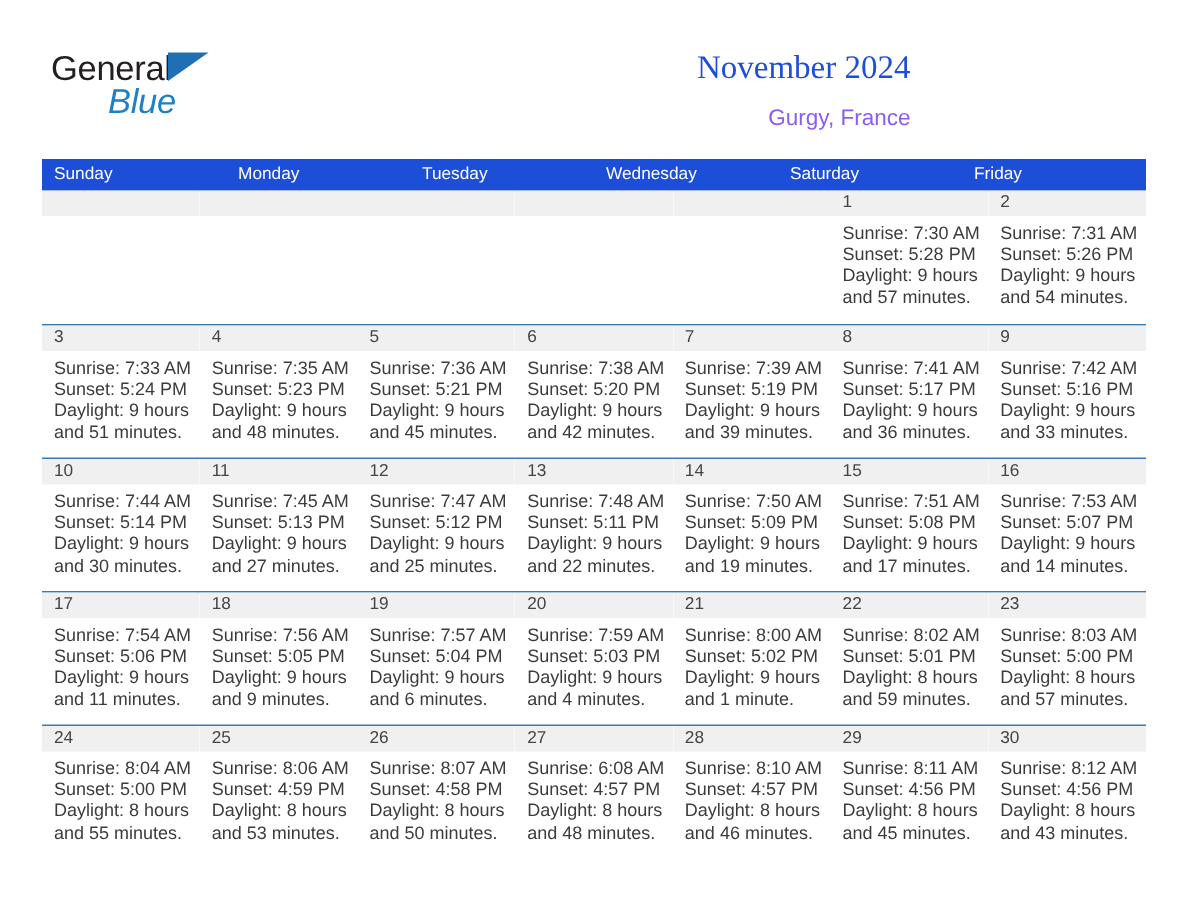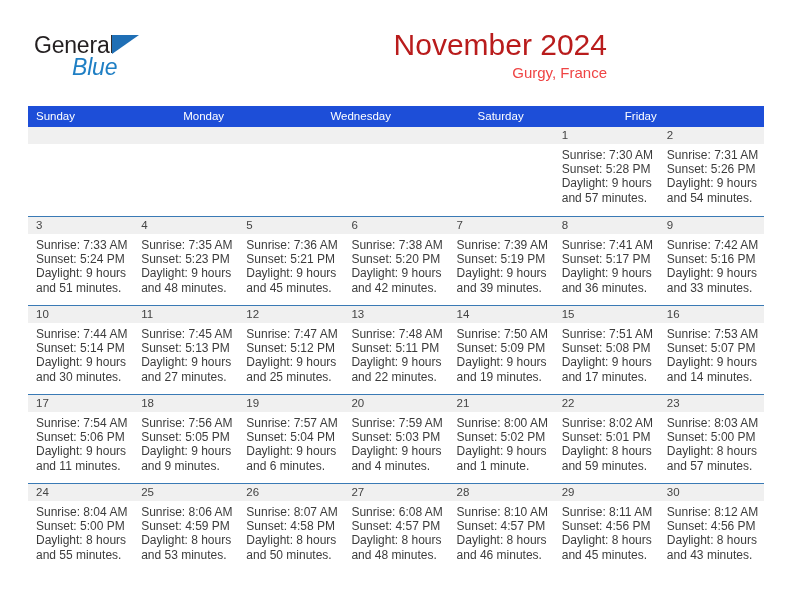--- a/index.html
+++ b/index.html
@@ -64,30 +64,32 @@
     font-style: italic;
   }
 
   .title-block {
     position: absolute;
     right: 0px;
     top: 0px;
     text-align: right;
   }
   .month-title {
-    font-size: 30px;
-    color: #b91c1c;
+    font-size: 22px;
+    color: #1d4ed8;
     line-height: 34px;
     font-weight: normal;
     white-space: nowrap;
+    font-family: Liberation Serif, serif;
   }
   .location {
     font-size: 15px;
-    color: #ef4444;
+    color: #8b5cf6;
     line-height: 22px;
+    margin-top: 6px;
     white-space: nowrap;
   }
 
   
   .calendar {
     position: absolute;
     left: 28px;
     top: 106px;
     width: 736px;
   }
@@ -162,20 +164,21 @@
       <div class="location">Gurgy, France</div>
     </div>
 
   </div>
 
   <div class="calendar">
 
     <div class="weekday-row">
       <div class="weekday-cell">Sunday</div>
       <div class="weekday-cell">Monday</div>
+      <div class="weekday-cell">Tuesday</div>
       <div class="weekday-cell">Wednesday</div>
       <div class="weekday-cell">Saturday</div>
       <div class="weekday-cell">Friday</div>
     </div>
 
     <div id="weeks-container">
         <div class="week-row first">
           <div class="day-cell empty">
             <div class="day-num-band"></div>
           </div>

